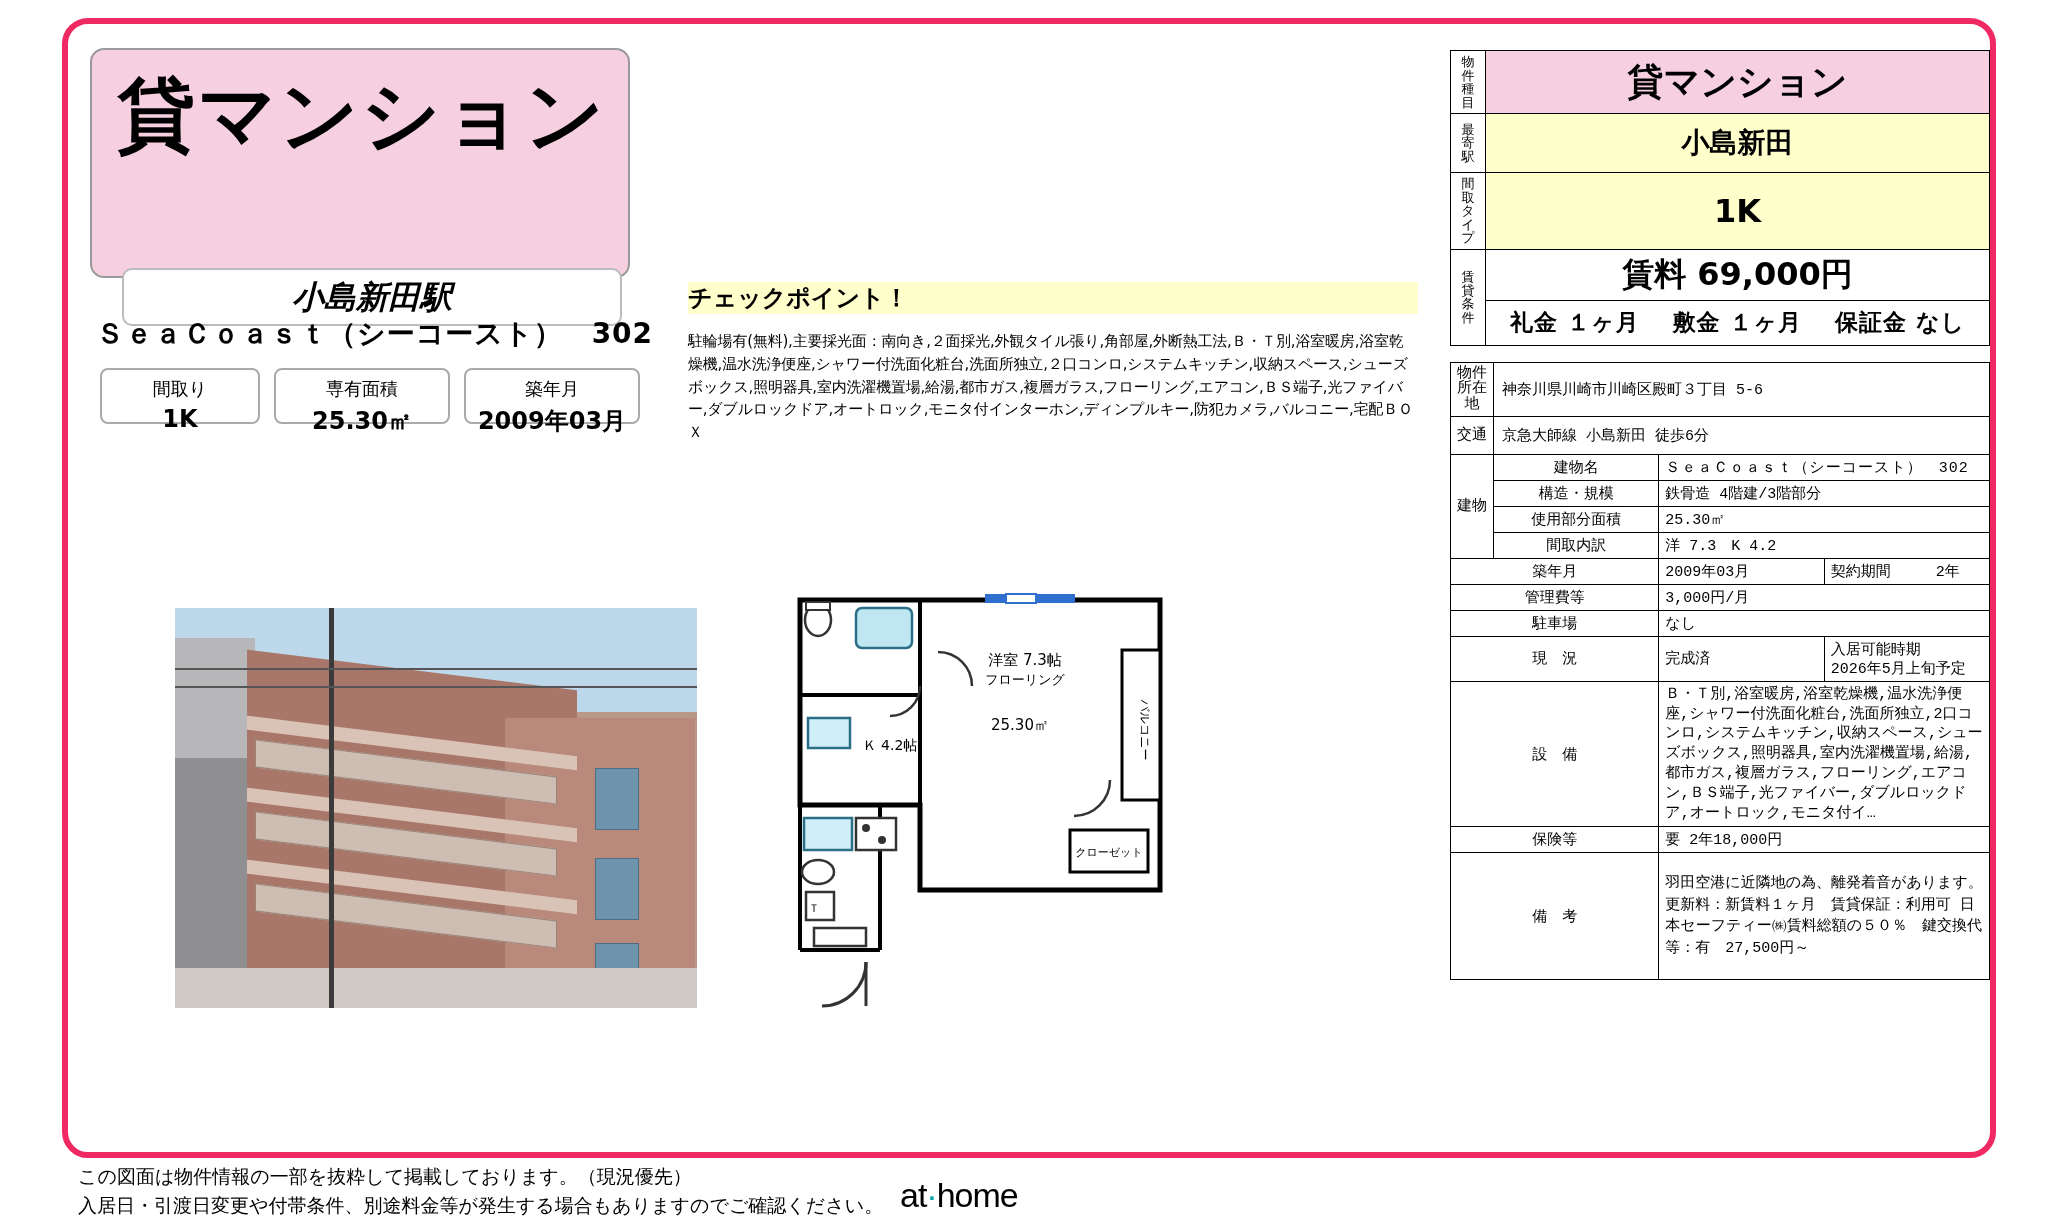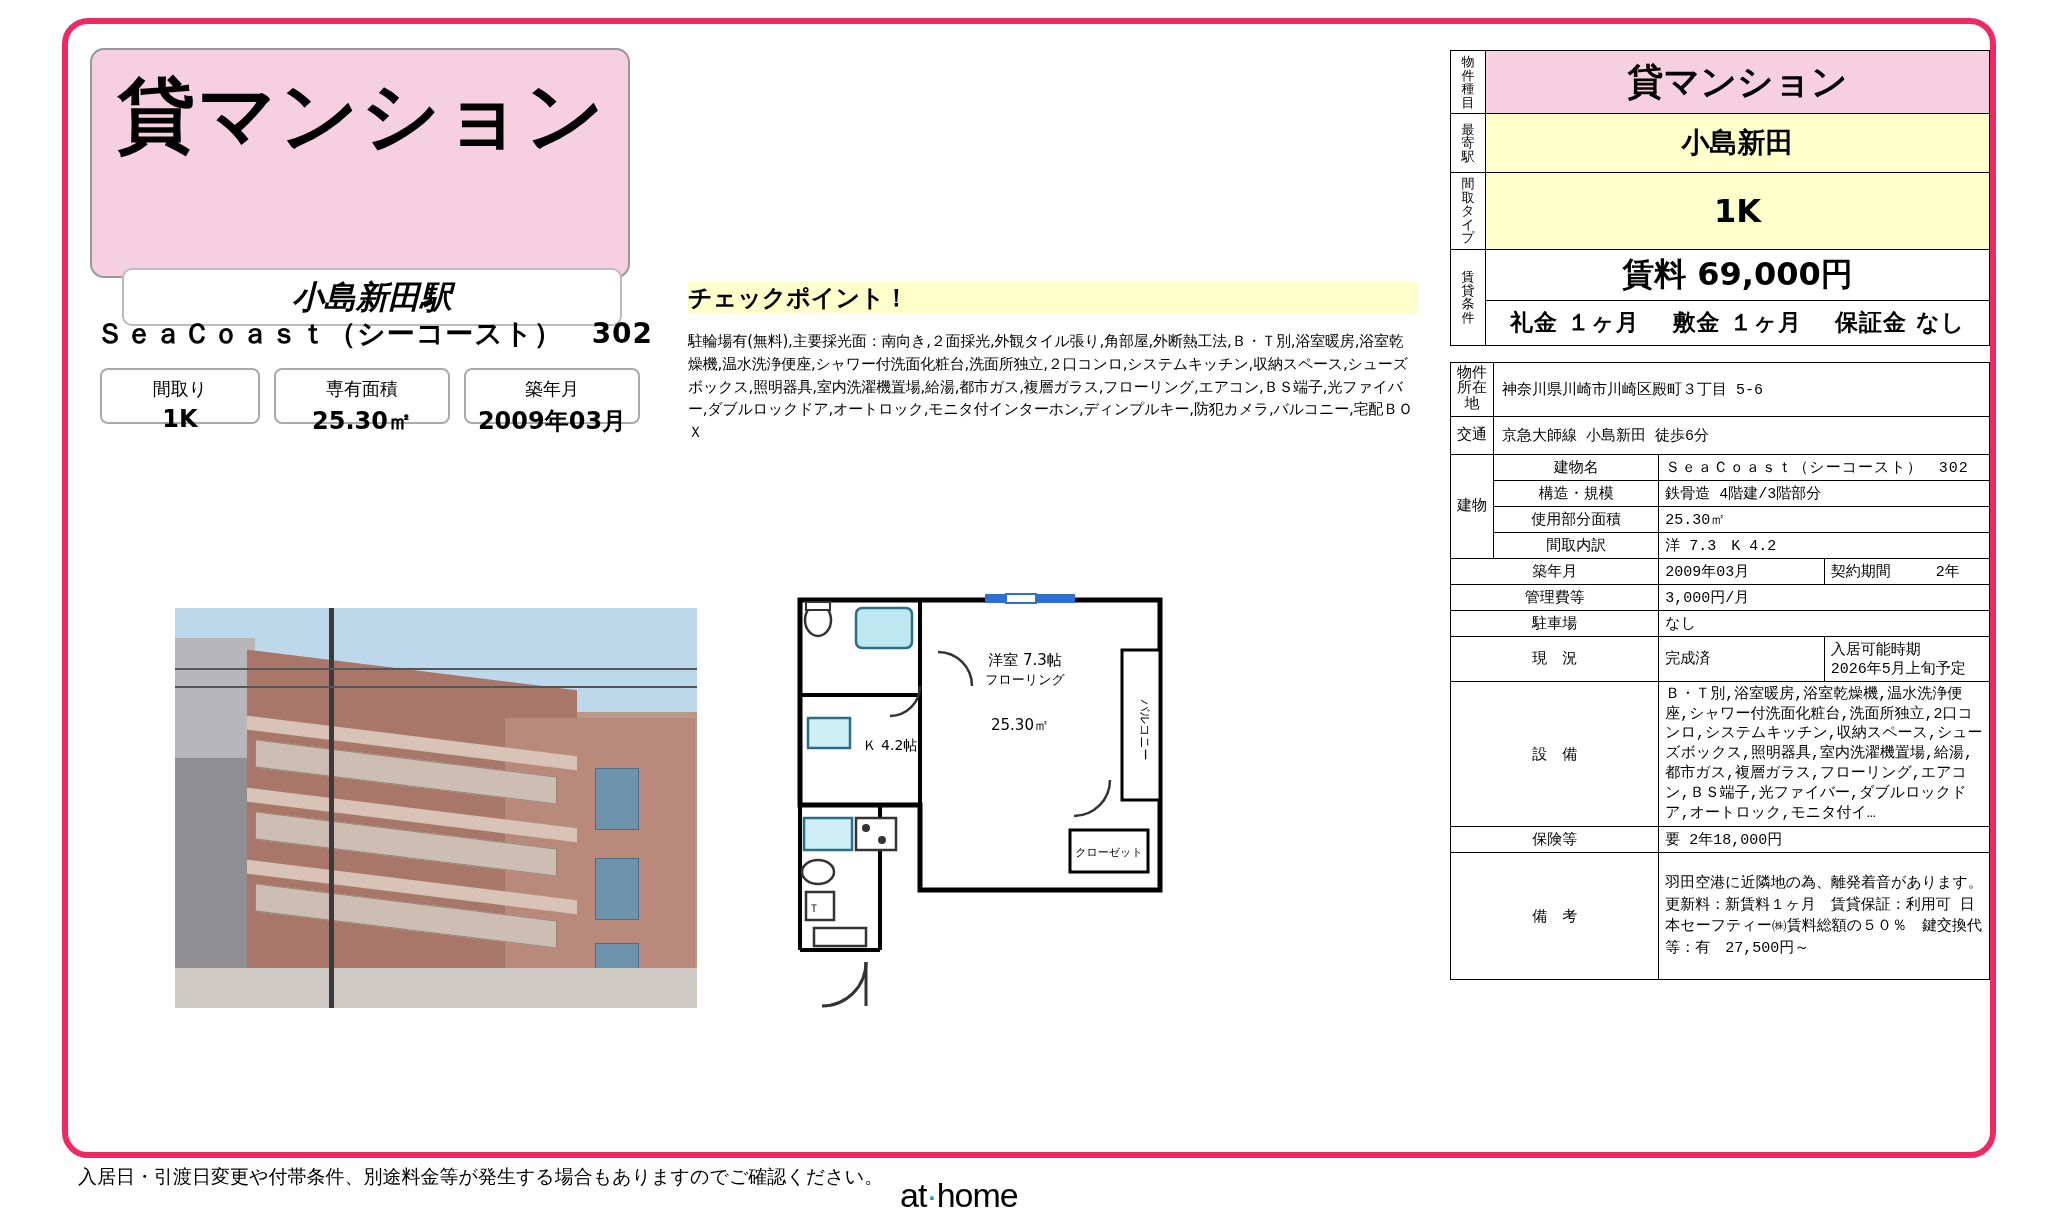--- a/index.html
+++ b/index.html
@@ -520,20 +520,21 @@
       </tr>
       <tr>
         <td class="lbl2" colspan="2">備　考</td>
         <td class="bikou" colspan="2">羽田空港に近隣地の為、離発着音があります。　　更新料：新賃料１ヶ月　賃貸保証：利用可 日本セーフティー㈱賃料総額の５０％　鍵交換代等：有　27,500円～</td>
       </tr>
     </tbody>
       </table>
   </div>
 
   <div class="footer-left">
+    <div>この図面は物件情報の一部を抜粋して掲載しております。（現況優先）</div>
     <div>入居日・引渡日変更や付帯条件、別途料金等が発生する場合もありますのでご確認ください。</div>
   </div>
 
   <div class="athome">
     <span>at</span><span class="dot">·</span><span>home</span>
   </div>
 
 
 </div>
 

